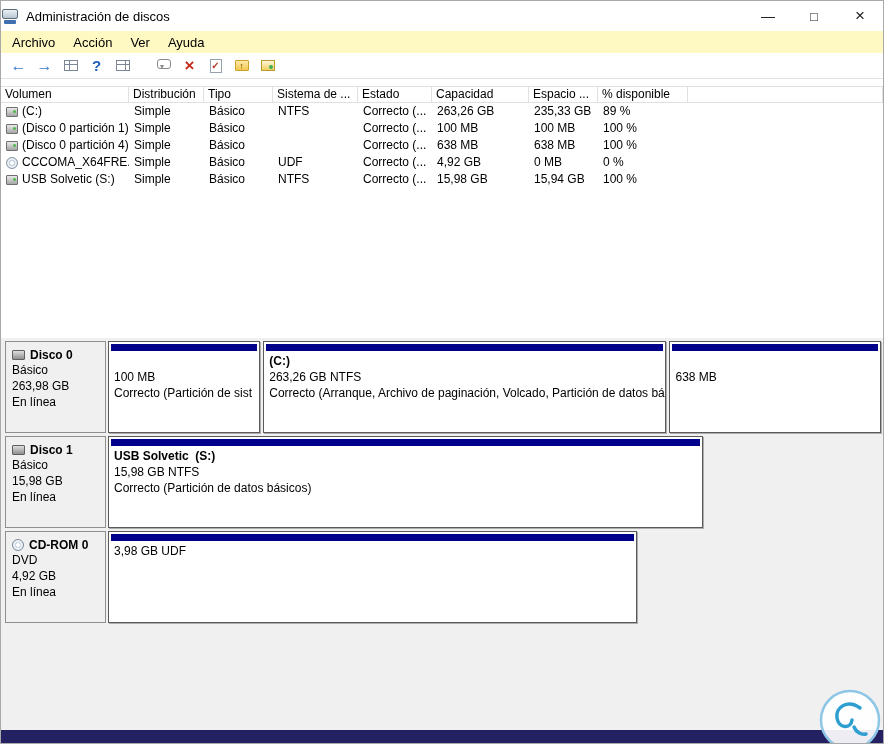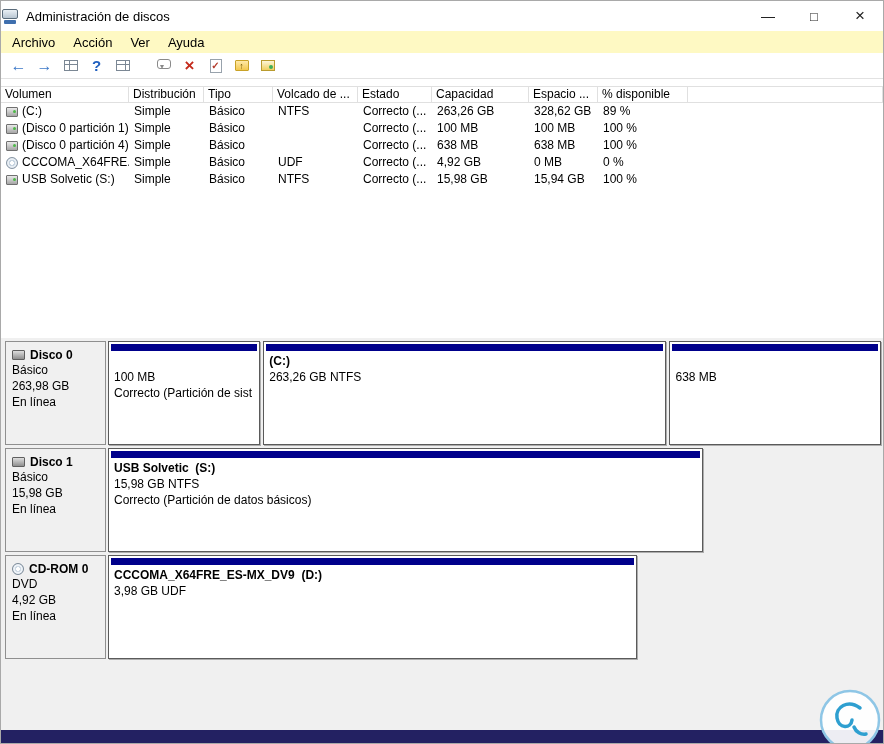--- a/index.html
+++ b/index.html
@@ -61,21 +61,21 @@
   .vt-c.first { display:flex; align-items:center; gap:4px; padding-left:5px; }
   .vol-ic { width:12px; height:10px; flex:0 0 auto; background:linear-gradient(#e9e9e9,#a6a6a6);
             border:1px solid #707070; border-radius:1px; position:relative; }
   .vol-ic::after { content:""; position:absolute; right:1px; top:2px; width:3px; height:3px;
                    background:#4db848; border-radius:50%; }
   .cd-ic { width:12px; height:12px; flex:0 0 auto; border-radius:50%; border:1px solid #8896a4;
            background:radial-gradient(circle, #ffffff 0 2px, #c7d4e0 2px 3px, #e8eef4 3px 5px, #aebfcf 5px 6px); }
 
   
   .graph-area { flex:1 1 auto; background:#f0f0f0; position:relative; padding:3px 2px 0 4px; overflow:hidden; }
-  .disk-row { display:flex; margin-bottom:3px; height:104px; }
+  .disk-row { display:flex; margin-bottom:3px; height:92px; }
   .disk-info { width:101px; flex:0 0 auto; border:1px solid #8f8f8f; background:#f0f0f0; padding:6px 6px; }
   .disk-name-row { display:flex; align-items:center; gap:5px; font-weight:bold; line-height:14px; }
   .hdd-icon { width:13px; height:10px; flex:0 0 auto; background:linear-gradient(#dedede,#8f8f8f);
               border:1px solid #5f5f5f; border-radius:1px; }
   .cdrom-icon { width:12px; height:12px; flex:0 0 auto; border-radius:50%; border:1px solid #7d8b99;
                 background:radial-gradient(circle, #ffffff 0 2px, #cfdae4 2px 3px, #eef3f8 3px 5px, #b3c2d1 5px 6px); }
   .disk-line { line-height:15px; margin-top:1px; }
   .disk-track { flex:1 1 auto; display:flex; gap:3px; margin-left:2px; }
   .partition { border:1px solid #5a5a5a; background:#fff; box-shadow:1px 1px 0 rgba(0,0,0,0.28);
                display:flex; flex-direction:column; overflow:hidden; }
@@ -144,39 +144,39 @@
     <span class="tb-btn">
         <span class="diskic-tb"></span>
       </span>
   </div>
 
   <div class="volume-list">
     <div class="vt-row">
       <div class="vt-h">Volumen</div>
       <div class="vt-h">Distribución</div>
       <div class="vt-h">Tipo</div>
-      <div class="vt-h">Volcado de ...</div>
+      <div class="vt-h">Sistema de ...</div>
       <div class="vt-h">Estado</div>
       <div class="vt-h">Capacidad</div>
       <div class="vt-h">Espacio ...</div>
       <div class="vt-h">% disponible</div>
       <div class="vt-h"></div>
     </div>
 
     <div class="vt-row">
       <div class="vt-c first">
           <span class="vol-ic"></span>
           <span>(C:)</span>
         </div>
       <div class="vt-c">Simple</div>
       <div class="vt-c">Básico</div>
       <div class="vt-c">NTFS</div>
       <div class="vt-c">Correcto (...</div>
       <div class="vt-c">263,26 GB</div>
-      <div class="vt-c">328,62 GB</div>
+      <div class="vt-c">235,33 GB</div>
       <div class="vt-c">89 %</div>
       <div class="vt-c"></div>
     </div>
 
     <div class="vt-row">
       <div class="vt-c first">
           <span class="vol-ic"></span>
           <span>(Disco 0 partición 1)</span>
         </div>
       <div class="vt-c">Simple</div>
@@ -251,20 +251,21 @@
         <div class="partition" style="flex:152 0 0px">
           <div class="part-strip" style="background: rgb(0, 0, 139);"></div>
           <div class="part-title"></div>
           <div class="part-line">100 MB</div>
           <div class="part-line">Correcto (Partición de sist</div>
         </div>
         <div class="partition" style="flex:406 0 0px">
           <div class="part-strip" style="background: rgb(0, 0, 139);"></div>
           <div class="part-title">(C:)</div>
           <div class="part-line">263,26 GB NTFS</div>
+          <div class="part-line">Correcto (Arranque, Archivo de paginación, Volcado, Partición de datos bá</div>
         </div>
         <div class="partition" style="flex:212 0 0px">
           <div class="part-strip" style="background: rgb(0, 0, 139);"></div>
           <div class="part-title"></div>
           <div class="part-line">638 MB</div>
         </div>
       </div>
     </div>
 
     <div class="disk-row">
@@ -293,21 +294,20 @@
             <span class="cdrom-icon"></span>
             <span>CD-ROM 0</span>
           </div>
         <div class="disk-line">DVD</div>
         <div class="disk-line">4,92 GB</div>
         <div class="disk-line">En línea</div>
       </div>
       <div class="disk-track">
         <div class="partition" style="width:68.4%; flex:0 0 auto;">
           <div class="part-strip" style="background: rgb(0, 0, 139);"></div>
-          <div class="part-title">CCCOMA_X64FRE_ES-MX_DV9  (D:)</div>
           <div class="part-line">3,98 GB UDF</div>
         </div>
       </div>
     </div>
 
   </div>
 
   <div class="bottom-strip" style="background: rgb(35, 33, 98);"></div>
 
   <div class="watermark">

